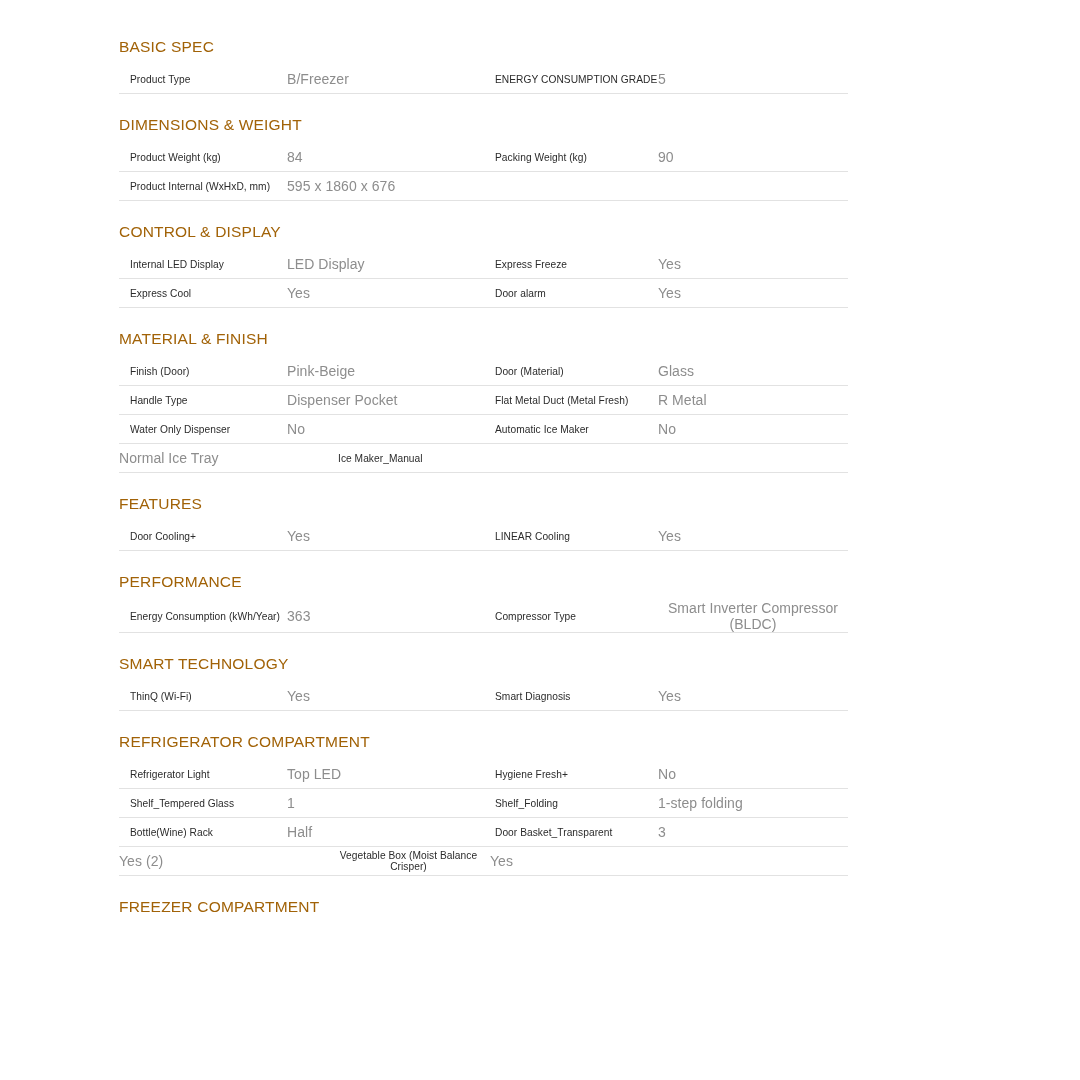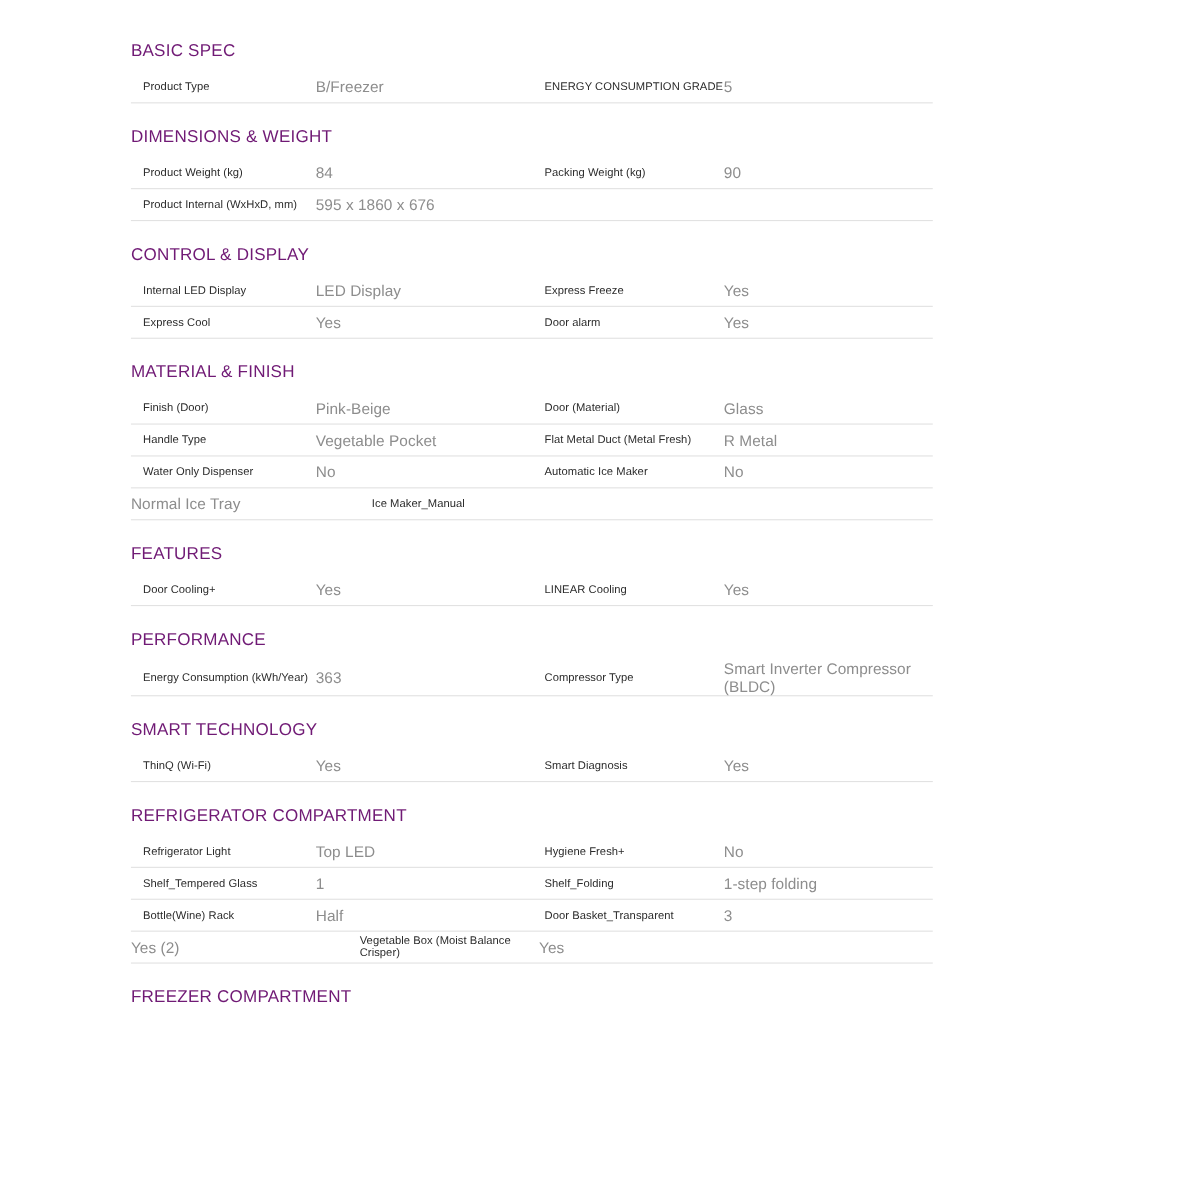--- a/index.html
+++ b/index.html
@@ -21,36 +21,37 @@
   }
   #spec-sheet {
     padding: 38px 232px 0 119px;
   }
   .section {
     margin-bottom: 0;
   }
   .section-title {
     font-size: 15.5px;
     letter-spacing: 0.2px;
-    color: #701a75;
+    color: #a16207;
     font-weight: 400;
     margin: 0 0 9px 0;
     padding-top: 22px;
   }
   .section:first-child .section-title {
     padding-top: 0;
   }
   .rows {
     width: 729px;
   }
   .spec-row {
     display: flex;
     border-bottom: 1px solid #e2e2e2;
     min-height: 28px;
     align-items: stretch;
+    text-align: center;
   }
   .cell {
     display: flex;
     align-items: center;
     min-height: 28px;
   }
   .cell-label {
     width: 168px;
     padding-left: 11px;
     font-size: 10.2px;
@@ -125,21 +126,21 @@
         <div class="section-title">MATERIAL &amp; FINISH</div>
         <div class="rows">
           <div class="spec-row">
             <div class="cell cell-label">Finish (Door)</div>
             <div class="cell cell-value">Pink-Beige</div>
             <div class="cell cell-label second">Door (Material)</div>
             <div class="cell cell-value second">Glass</div>
           </div>
           <div class="spec-row">
             <div class="cell cell-label">Handle Type</div>
-            <div class="cell cell-value">Vegetable Pocket</div>
+            <div class="cell cell-value">Dispenser Pocket</div>
             <div class="cell cell-label second">Flat Metal Duct (Metal Fresh)</div>
             <div class="cell cell-value second">R Metal</div>
           </div>
         </div>
       </div>
       <div class="section">
         <div class="rows">
           <div class="spec-row">
             <div class="cell cell-label">Water Only Dispenser</div>
             <div class="cell cell-value">No</div>

